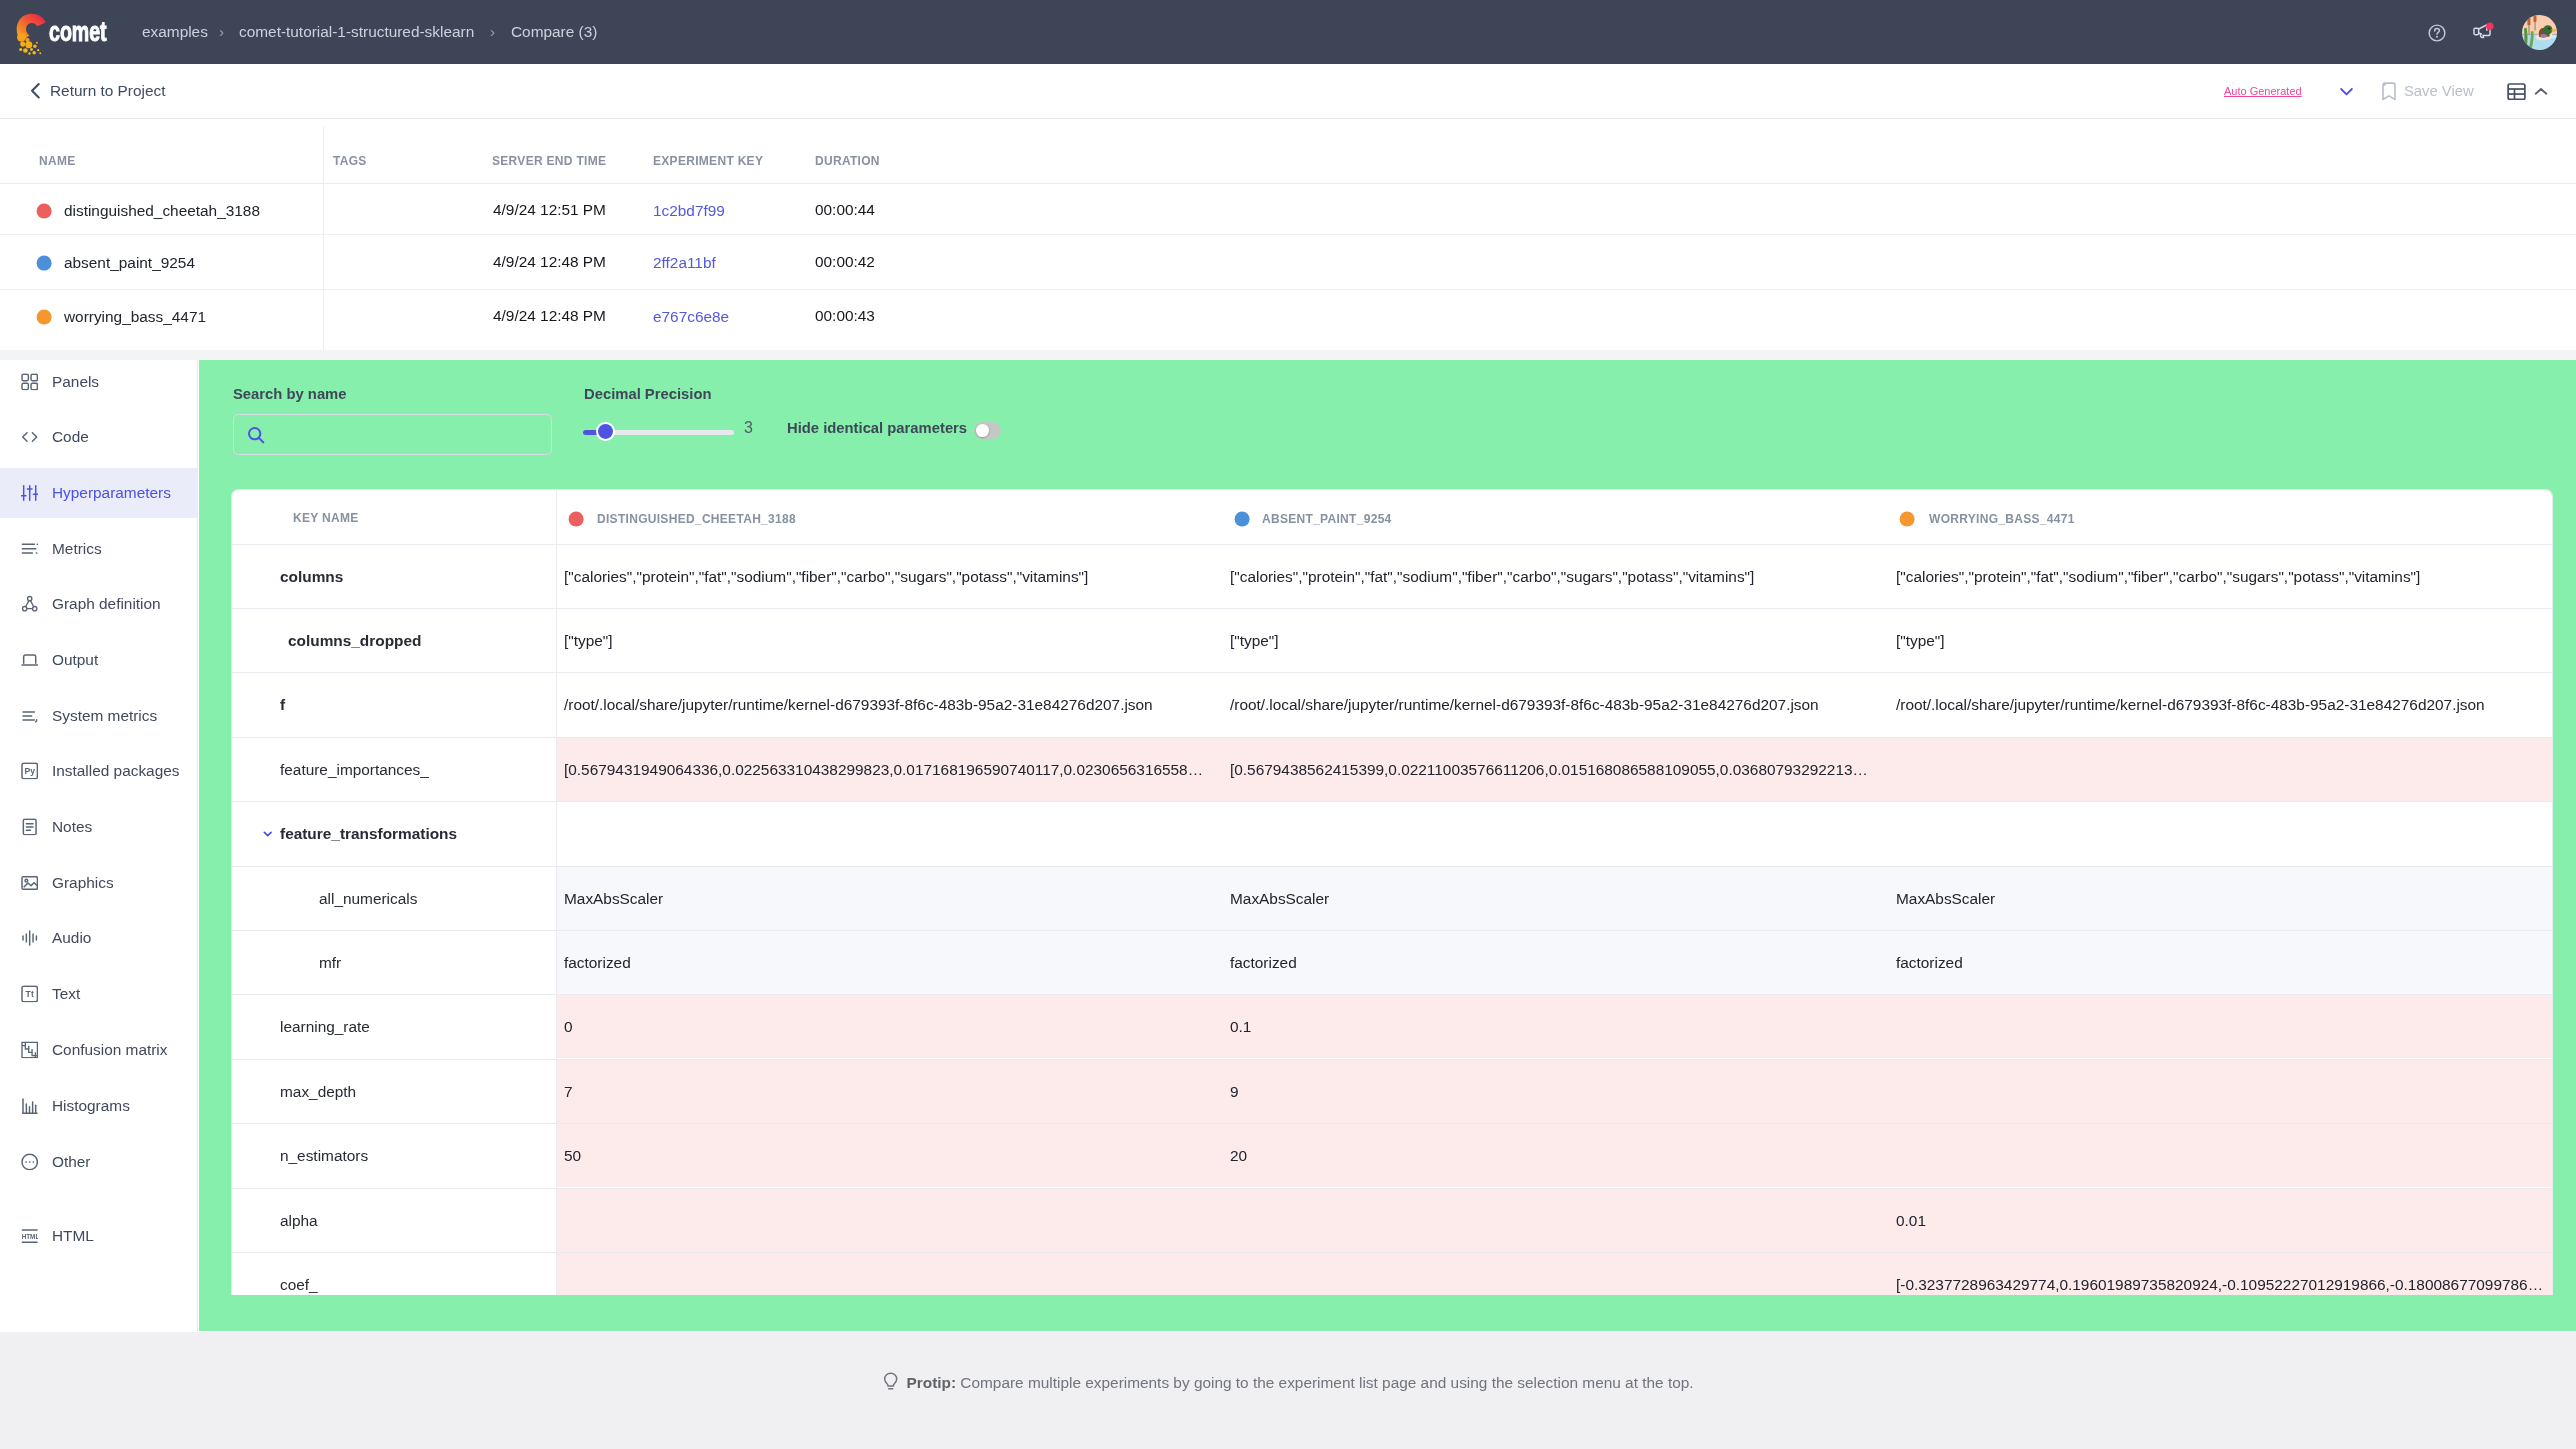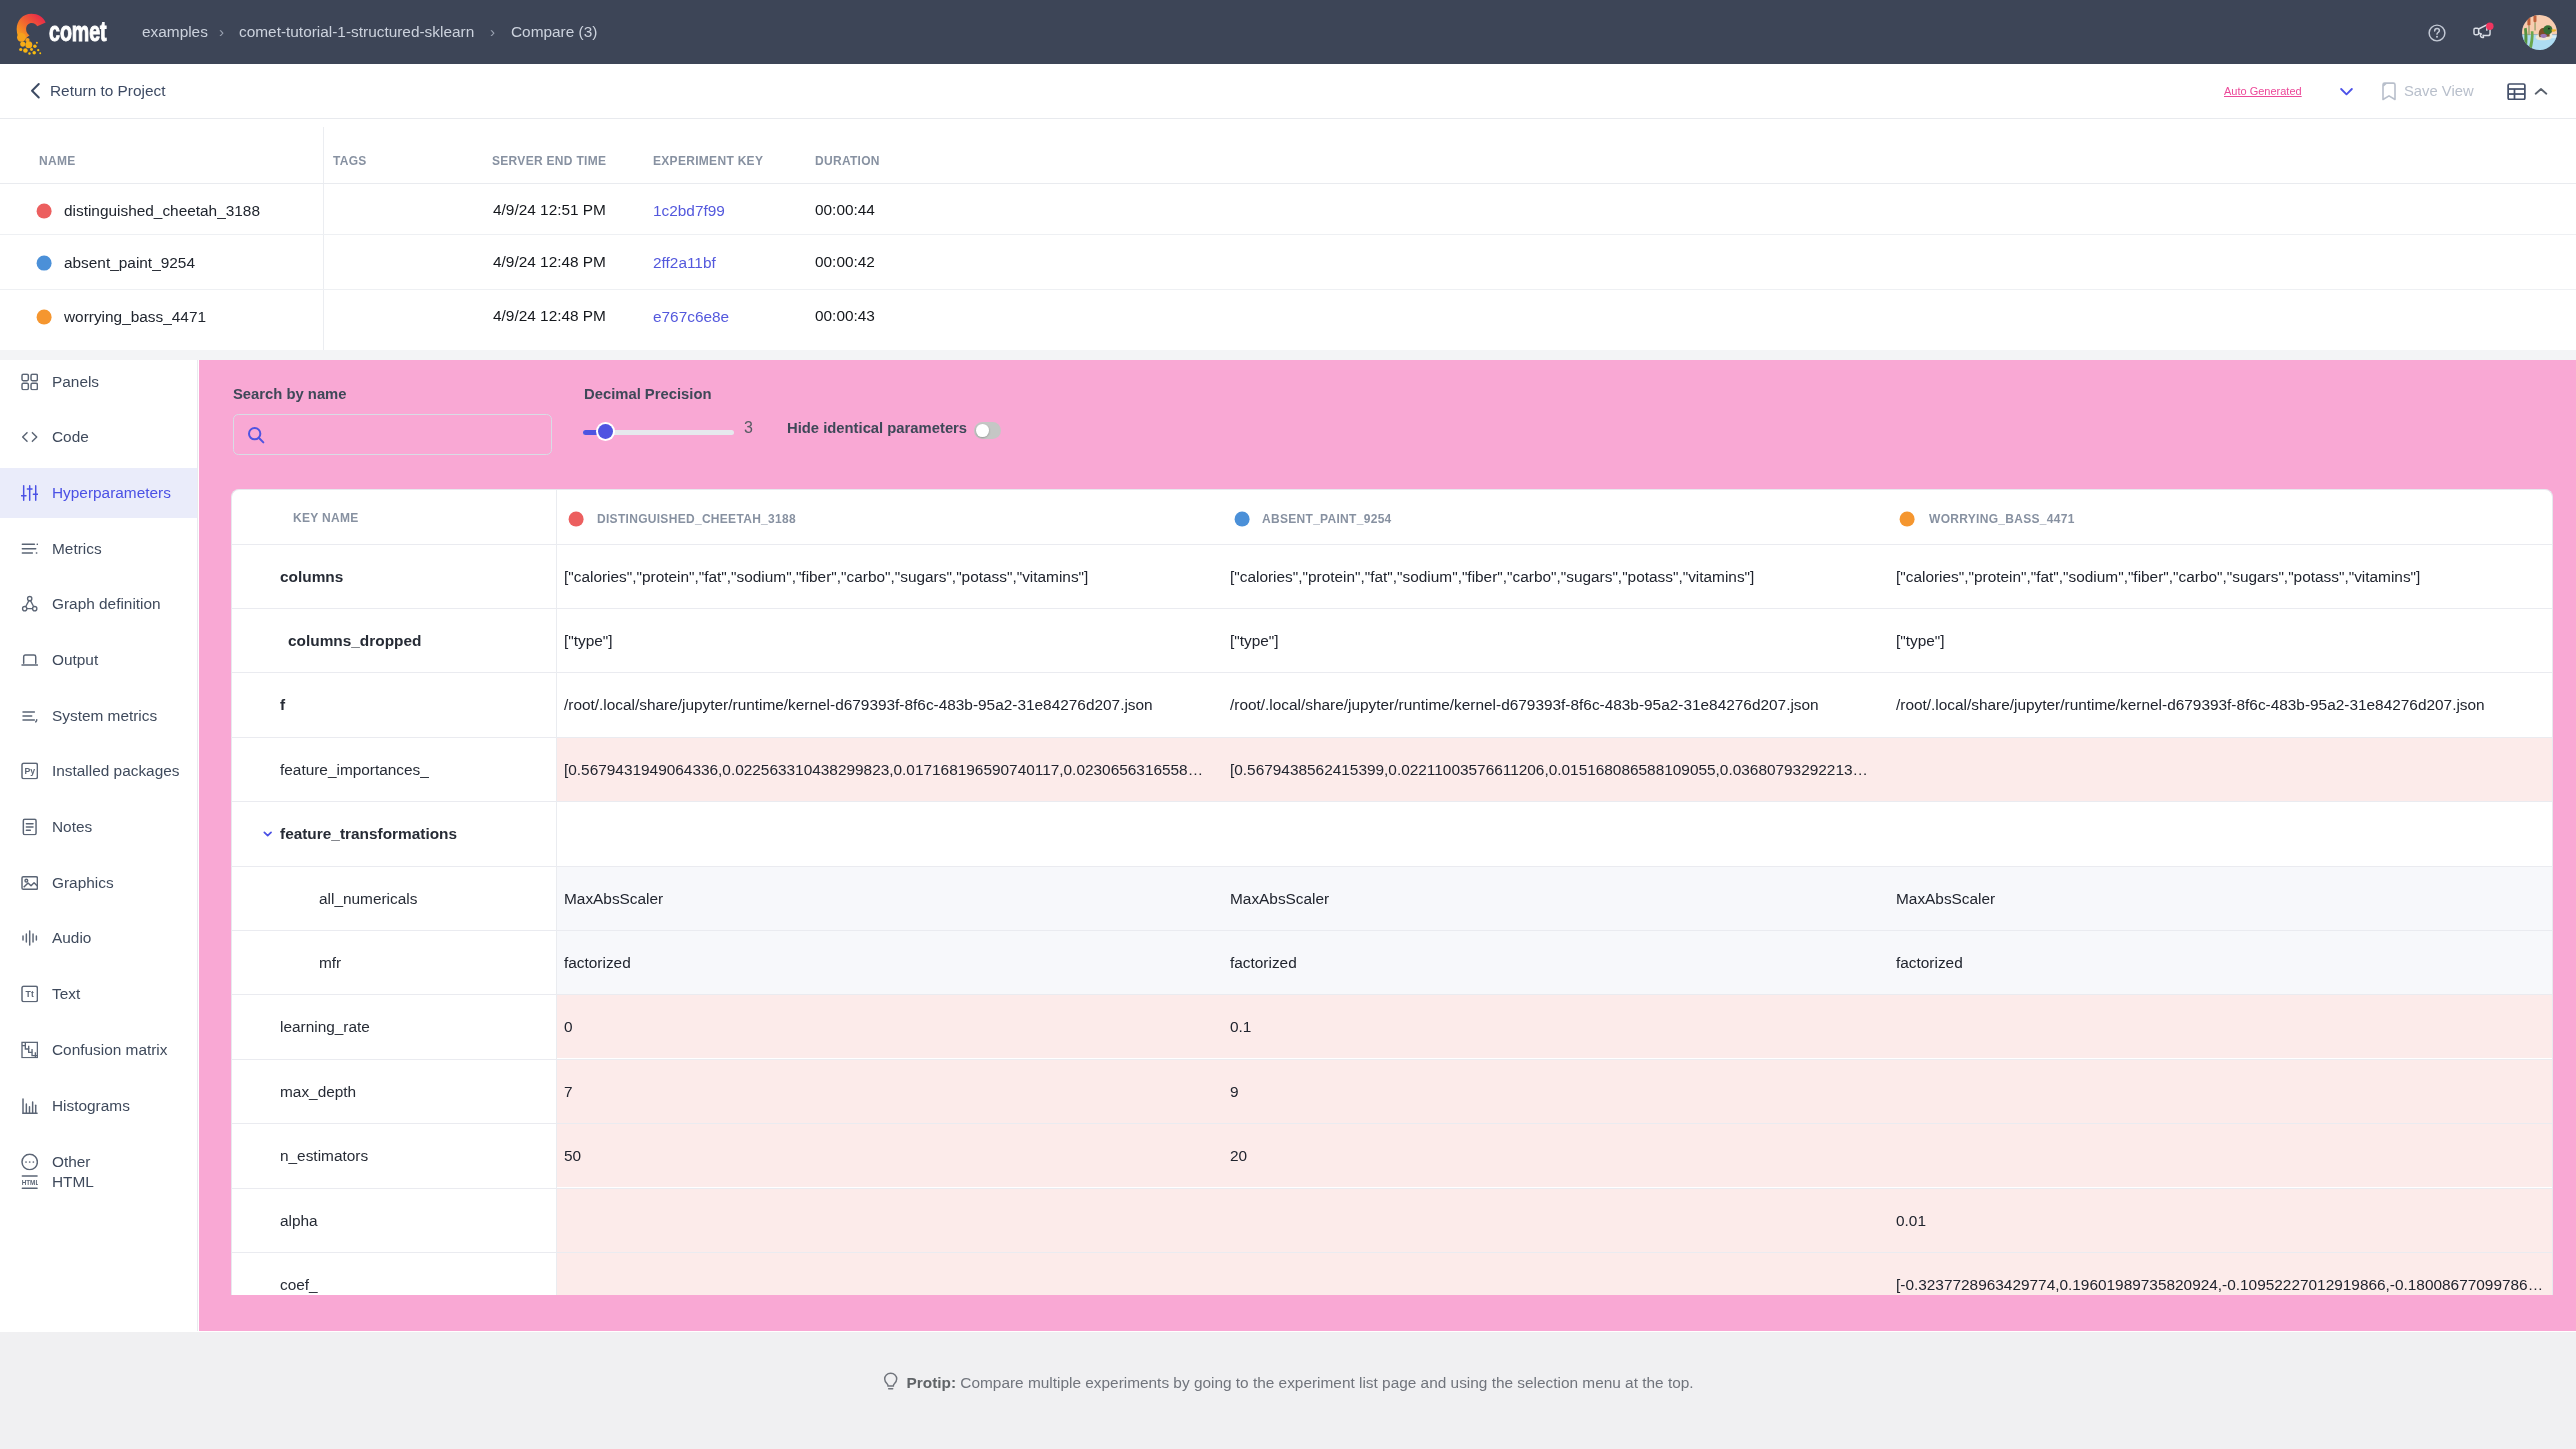--- a/index.html
+++ b/index.html
@@ -29,21 +29,21 @@
 
 
 #sidebar { position:absolute; left:0; top:360px; width:198px; height:971px; background:#fff; border-right:1.3px solid #e9ebef; }
 .sitem { position:absolute; left:0; width:197px; height:50px; transform:translateY(-50%); display:flex; align-items:center; }
 .sitem .slabel { position:absolute; left:52px; font-size:15.4px; color:#3f4a5c; white-space:nowrap; }
 .sitem svg { position:absolute; left:21px; top:50%; transform:translateY(-50%); }
 .sitem.sel { background:#eaecfa; }
 .sitem.sel .slabel { color:#4b51e5; }
 
 
-#main { position:absolute; left:199px; top:360px; width:2377px; height:971px; background:#f9a8d4; }
+#main { position:absolute; left:199px; top:360px; width:2377px; height:971px; background:#86efac; }
 .mlabel { position:absolute; transform:translateY(-50%); font-size:14.8px; font-weight:bold; color:#3e4858; white-space:nowrap; }
 #searchbox { position:absolute; left:34px; top:54px; width:319px; height:41px; border:1.3px solid #d8dce5; border-radius:5.4px; }
 
 
 #card { position:absolute; left:32px; top:129px; width:2322px; height:806px; border:1.3px solid #e7e9ee; border-bottom:none; border-radius:8px 8px 0 0; overflow:hidden; background:#fff; }
 #card .vline { position:absolute; left:324px; top:0; width:1.3px; height:806px; background:#eaecf0; z-index:6; }
 .trow { position:absolute; left:0; width:2320px; height:64px; border-top:1.3px solid #eaebf0; }
 .kcell { position:absolute; transform:translateY(-50%); font-size:15.4px; color:#262b35; white-space:nowrap; }
 .vcell { position:absolute; transform:translateY(-50%); font-size:15.4px; color:#20242e; white-space:nowrap; overflow:hidden; }
 .fill { position:absolute; left:325px; top:0; right:0; bottom:0; }
@@ -315,21 +315,21 @@
   </div>
   <div class="sitem" style="top:802px;">
     <svg width="17.4" height="17.4" viewBox="0 0 26 26" fill="none" stroke="#5b6575" stroke-width="2.2">
       <circle cx="13" cy="13" r="11.5"></circle>
       <circle cx="7.5" cy="13" r="1.3" fill="#5b6575" stroke="none"></circle>
       <circle cx="13" cy="13" r="1.3" fill="#5b6575" stroke="none"></circle>
       <circle cx="18.5" cy="13" r="1.3" fill="#5b6575" stroke="none"></circle>
     </svg>
       <div class="slabel">Other</div>
   </div>
-  <div class="sitem" style="top:822px;">
+  <div class="sitem" style="top:876px;">
     <svg width="17.4" height="17.4" viewBox="0 0 26 26" fill="none" stroke="#5b6575" stroke-width="2.2" stroke-linecap="round">
       <line x1="2" y1="4" x2="24" y2="4"></line>
       <text x="1" y="17" font-size="9.5" font-weight="bold" fill="#5b6575" stroke="none" font-family="Liberation Sans, sans-serif">HTML</text>
       <line x1="2" y1="22.5" x2="24" y2="22.5"></line>
     </svg>
       <div class="slabel">HTML</div>
   </div>
 </div>
 
 <div id="main">

